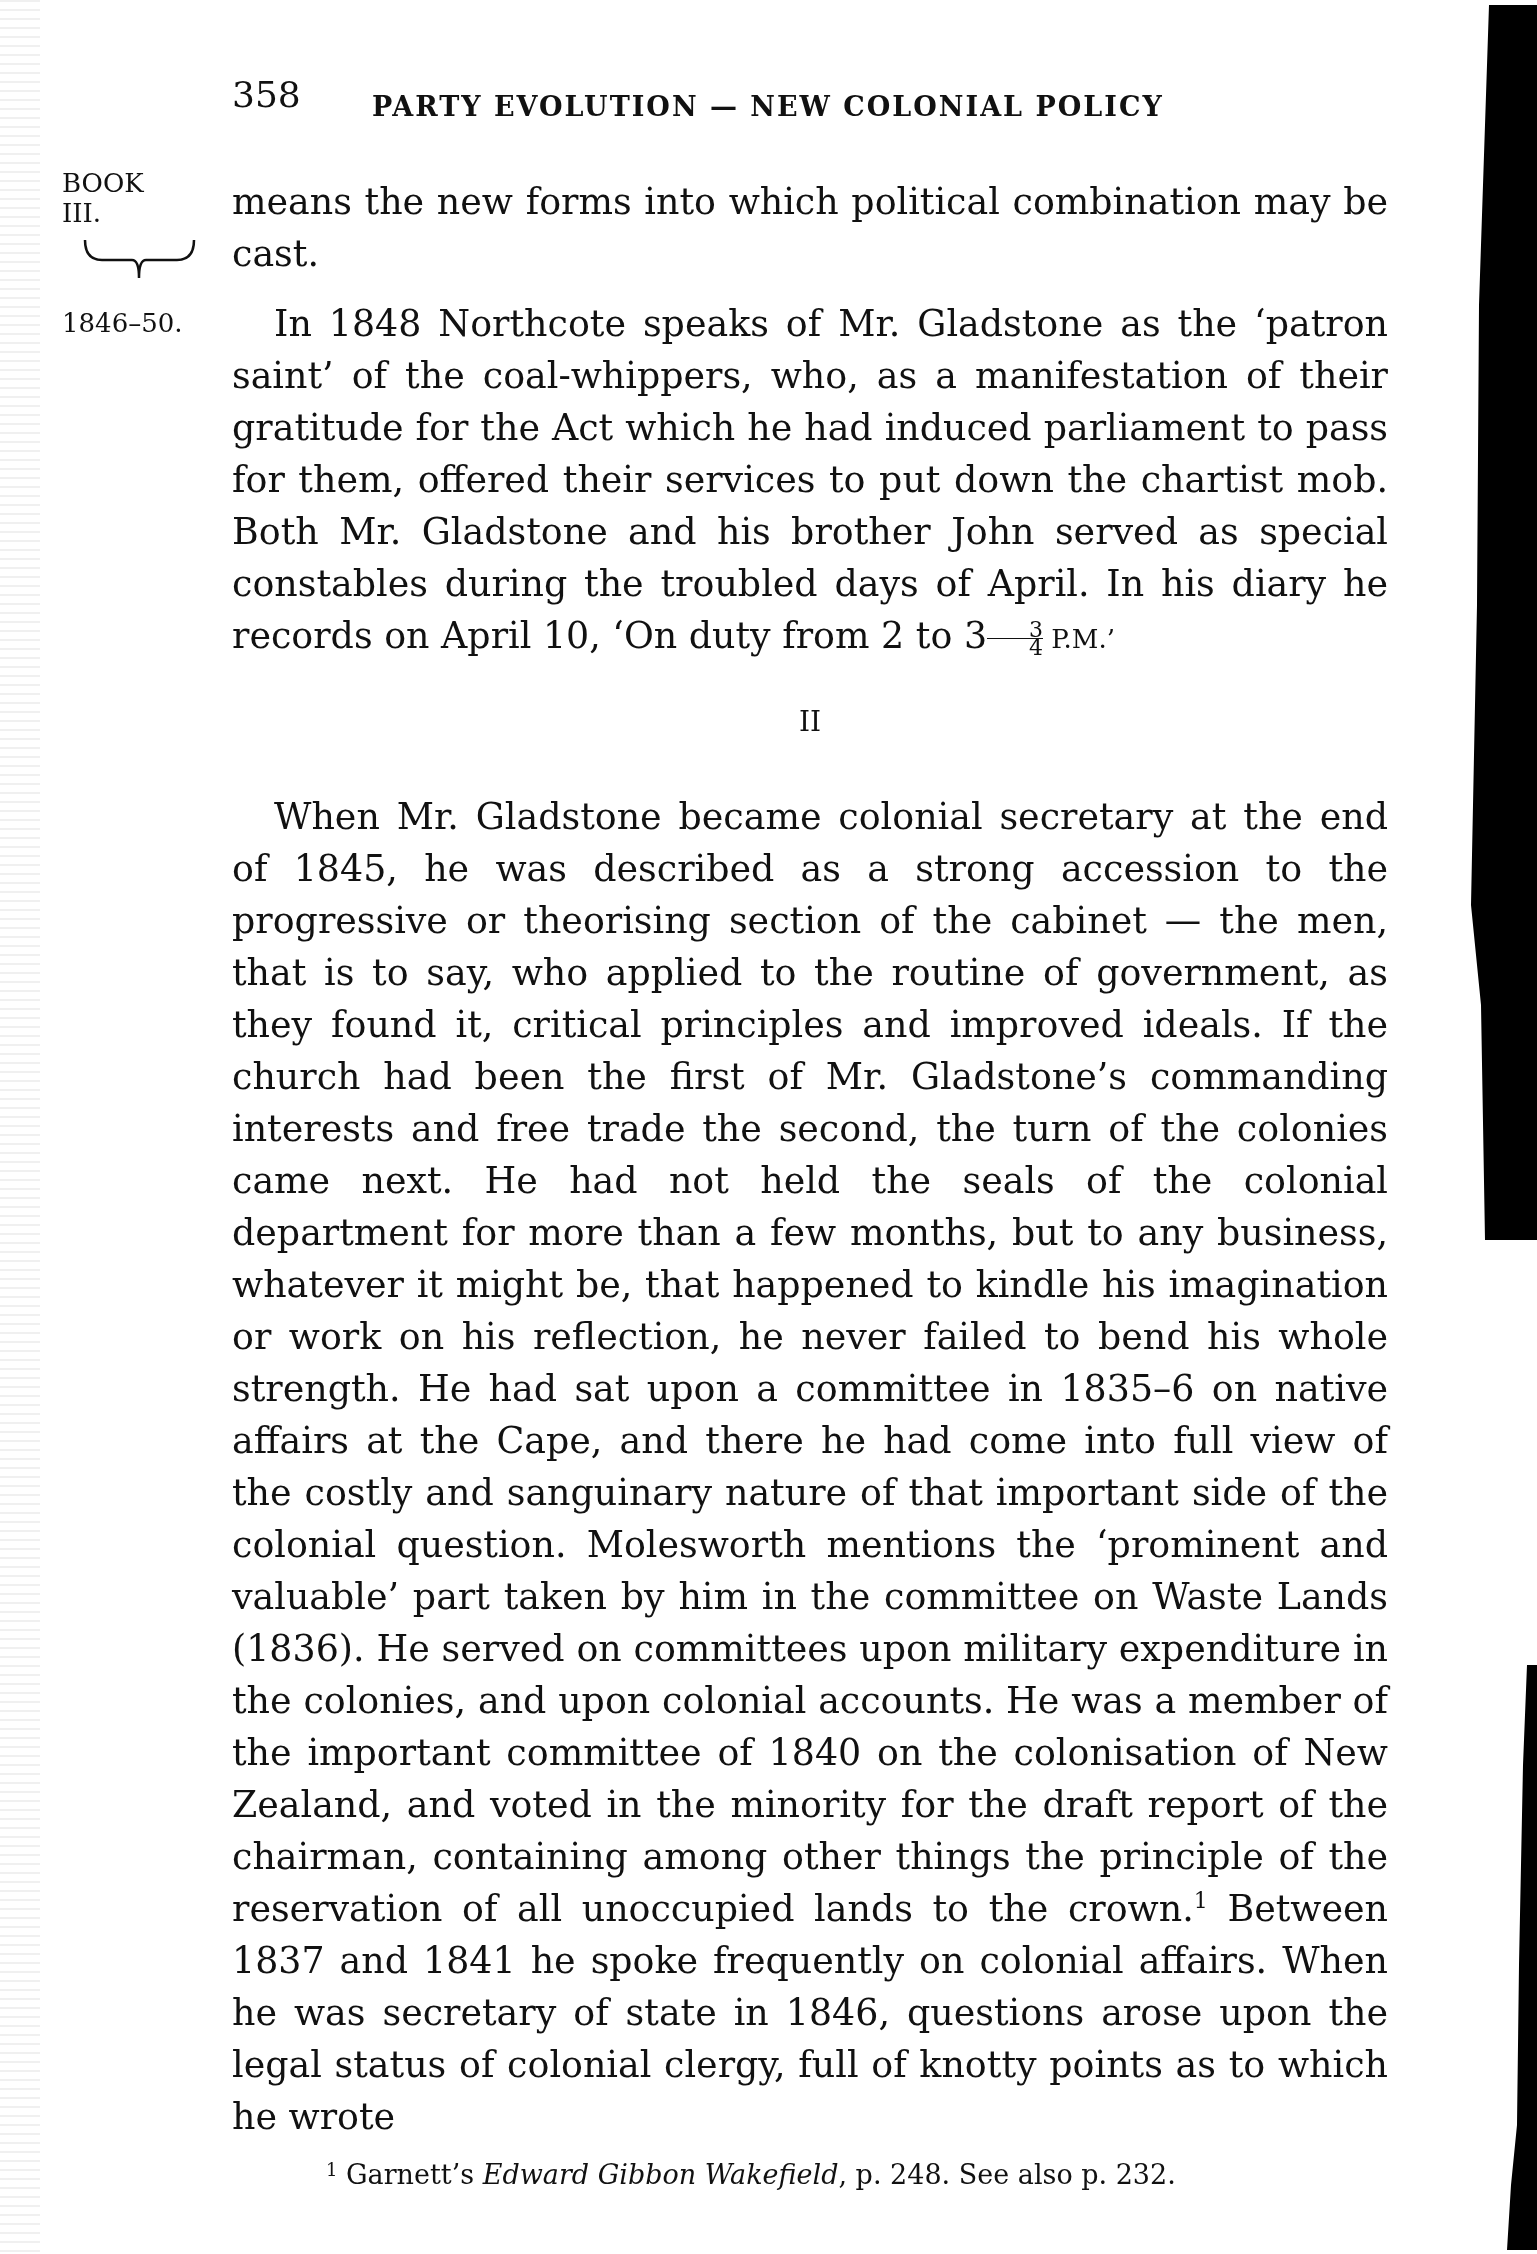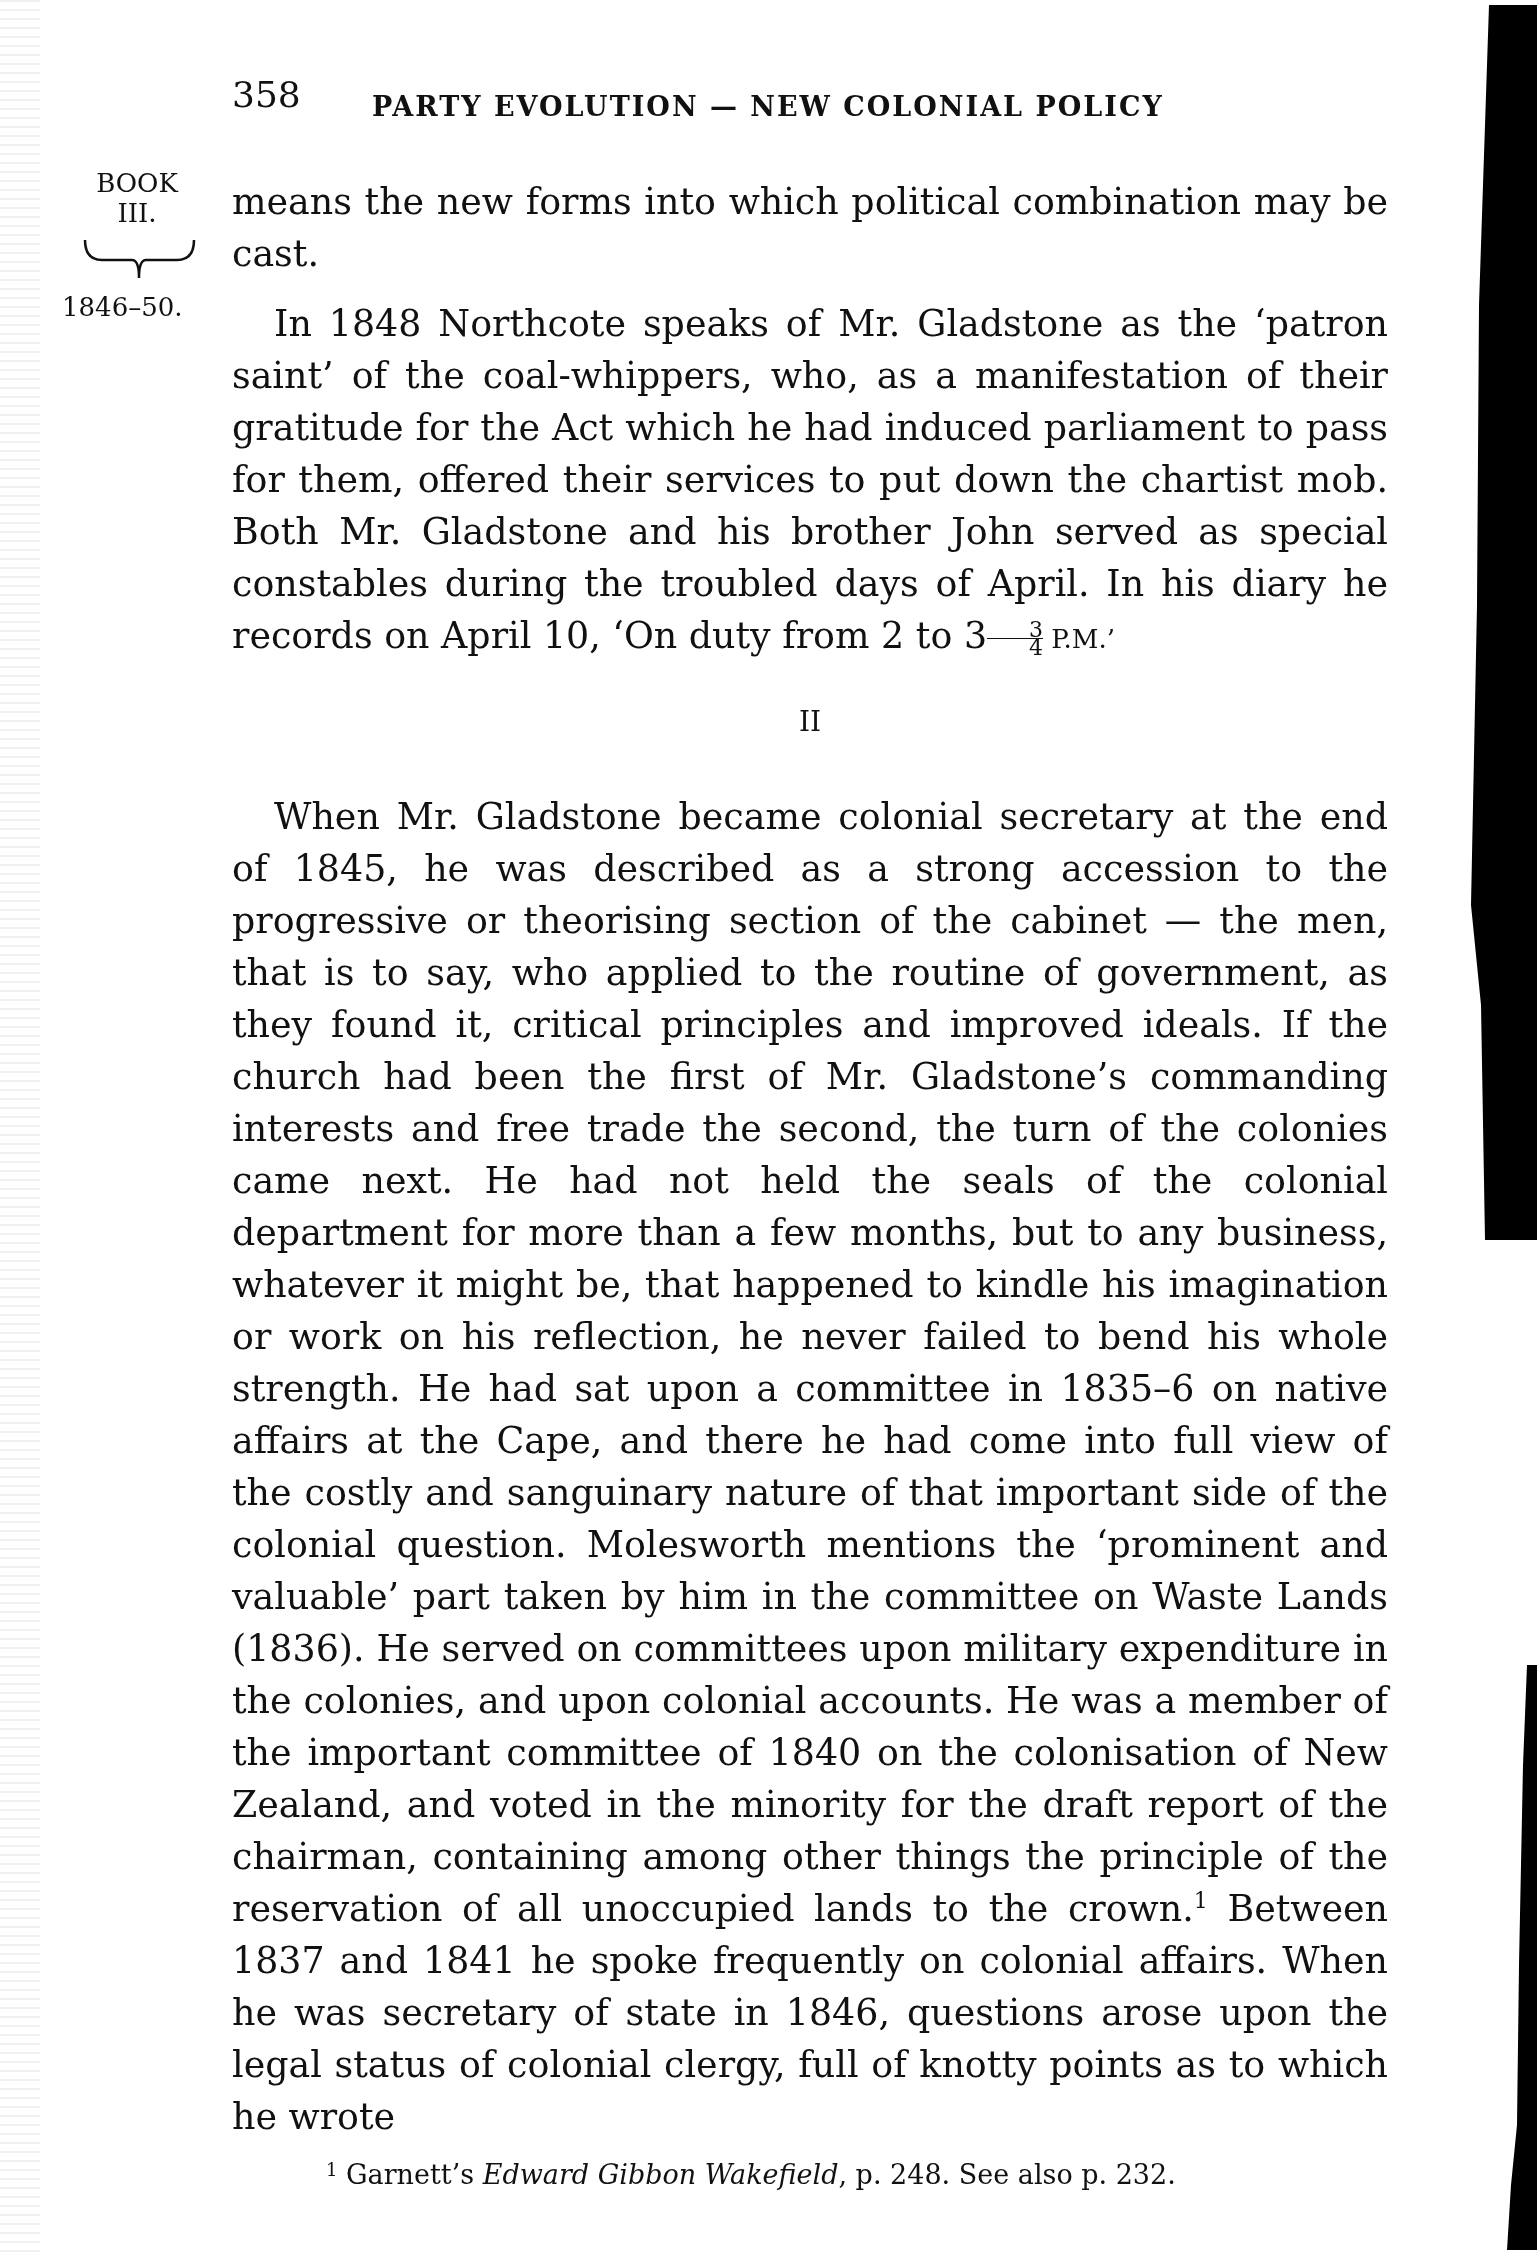--- a/index.html
+++ b/index.html
@@ -6,24 +6,24 @@
   body { width: 1537px; height: 2254px; position: relative; overflow: hidden;
          font-family: "DejaVu Serif", "Liberation Serif", serif; color: #111; }
   .page { position: absolute; inset: 0; }
   .speckle-left { position: absolute; left: 0; top: 0; width: 40px; height: 2254px;
     background: repeating-linear-gradient(180deg, rgba(0,0,0,0.06) 0 2px, transparent 2px 9px); }
   .edge-top { position: absolute; right: 0; top: 5px; width: 70px; height: 1235px; }
   .edge-bot { position: absolute; right: 0; top: 1665px; width: 50px; height: 585px; }
   .header { position: absolute; top: 74px; left: 232px; width: 1160px; height: 40px; }
   .page-num { position: absolute; left: 0; top: 0; font-size: 36px; }
   .running-title { position: absolute; left: 140px; top: 9px; font-size: 27px; font-weight: bold; letter-spacing: 2px; margin-top: 8px; }
-  .margin { position: absolute; left: 62px; width: 150px; text-align: center; font-size: 26px; line-height: 30px; }
+  .margin { position: absolute; left: 62px; width: 150px; text-align: left; font-size: 26px; line-height: 30px; }
   .book { top: 168px; }
   .brace { position: absolute; left: 82px; top: 238px; width: 115px; height: 45px; }
-  .dates { position: absolute; left: 62px; top: 292px; font-size: 26px; }
+  .dates { position: absolute; left: 62px; top: 308px; font-size: 26px; }
   .text { position: absolute; left: 232px; width: 1156px; font-size: 36.4px; line-height: 52px; text-align: justify; margin-top: 15px; }
   .p0 { top: 161px; }
   .p1 { top: 283px; text-indent: 42px; }
   .sect { position: absolute; top: 705px; left: 232px; width: 1156px; text-align: center; font-size: 28px; }
   .p2 { top: 776px; text-indent: 42px; }
   sup { font-size: 22px; line-height: 0; }
   .frac { font-size: 22px; display: inline-block; vertical-align: middle; line-height: 17px; text-align: center; }
   .sc { font-size: 26px; }
   .footnote { position: absolute; top: 2159px; left: 326px; font-size: 27px; }
   .footnote i { font-style: italic; }

